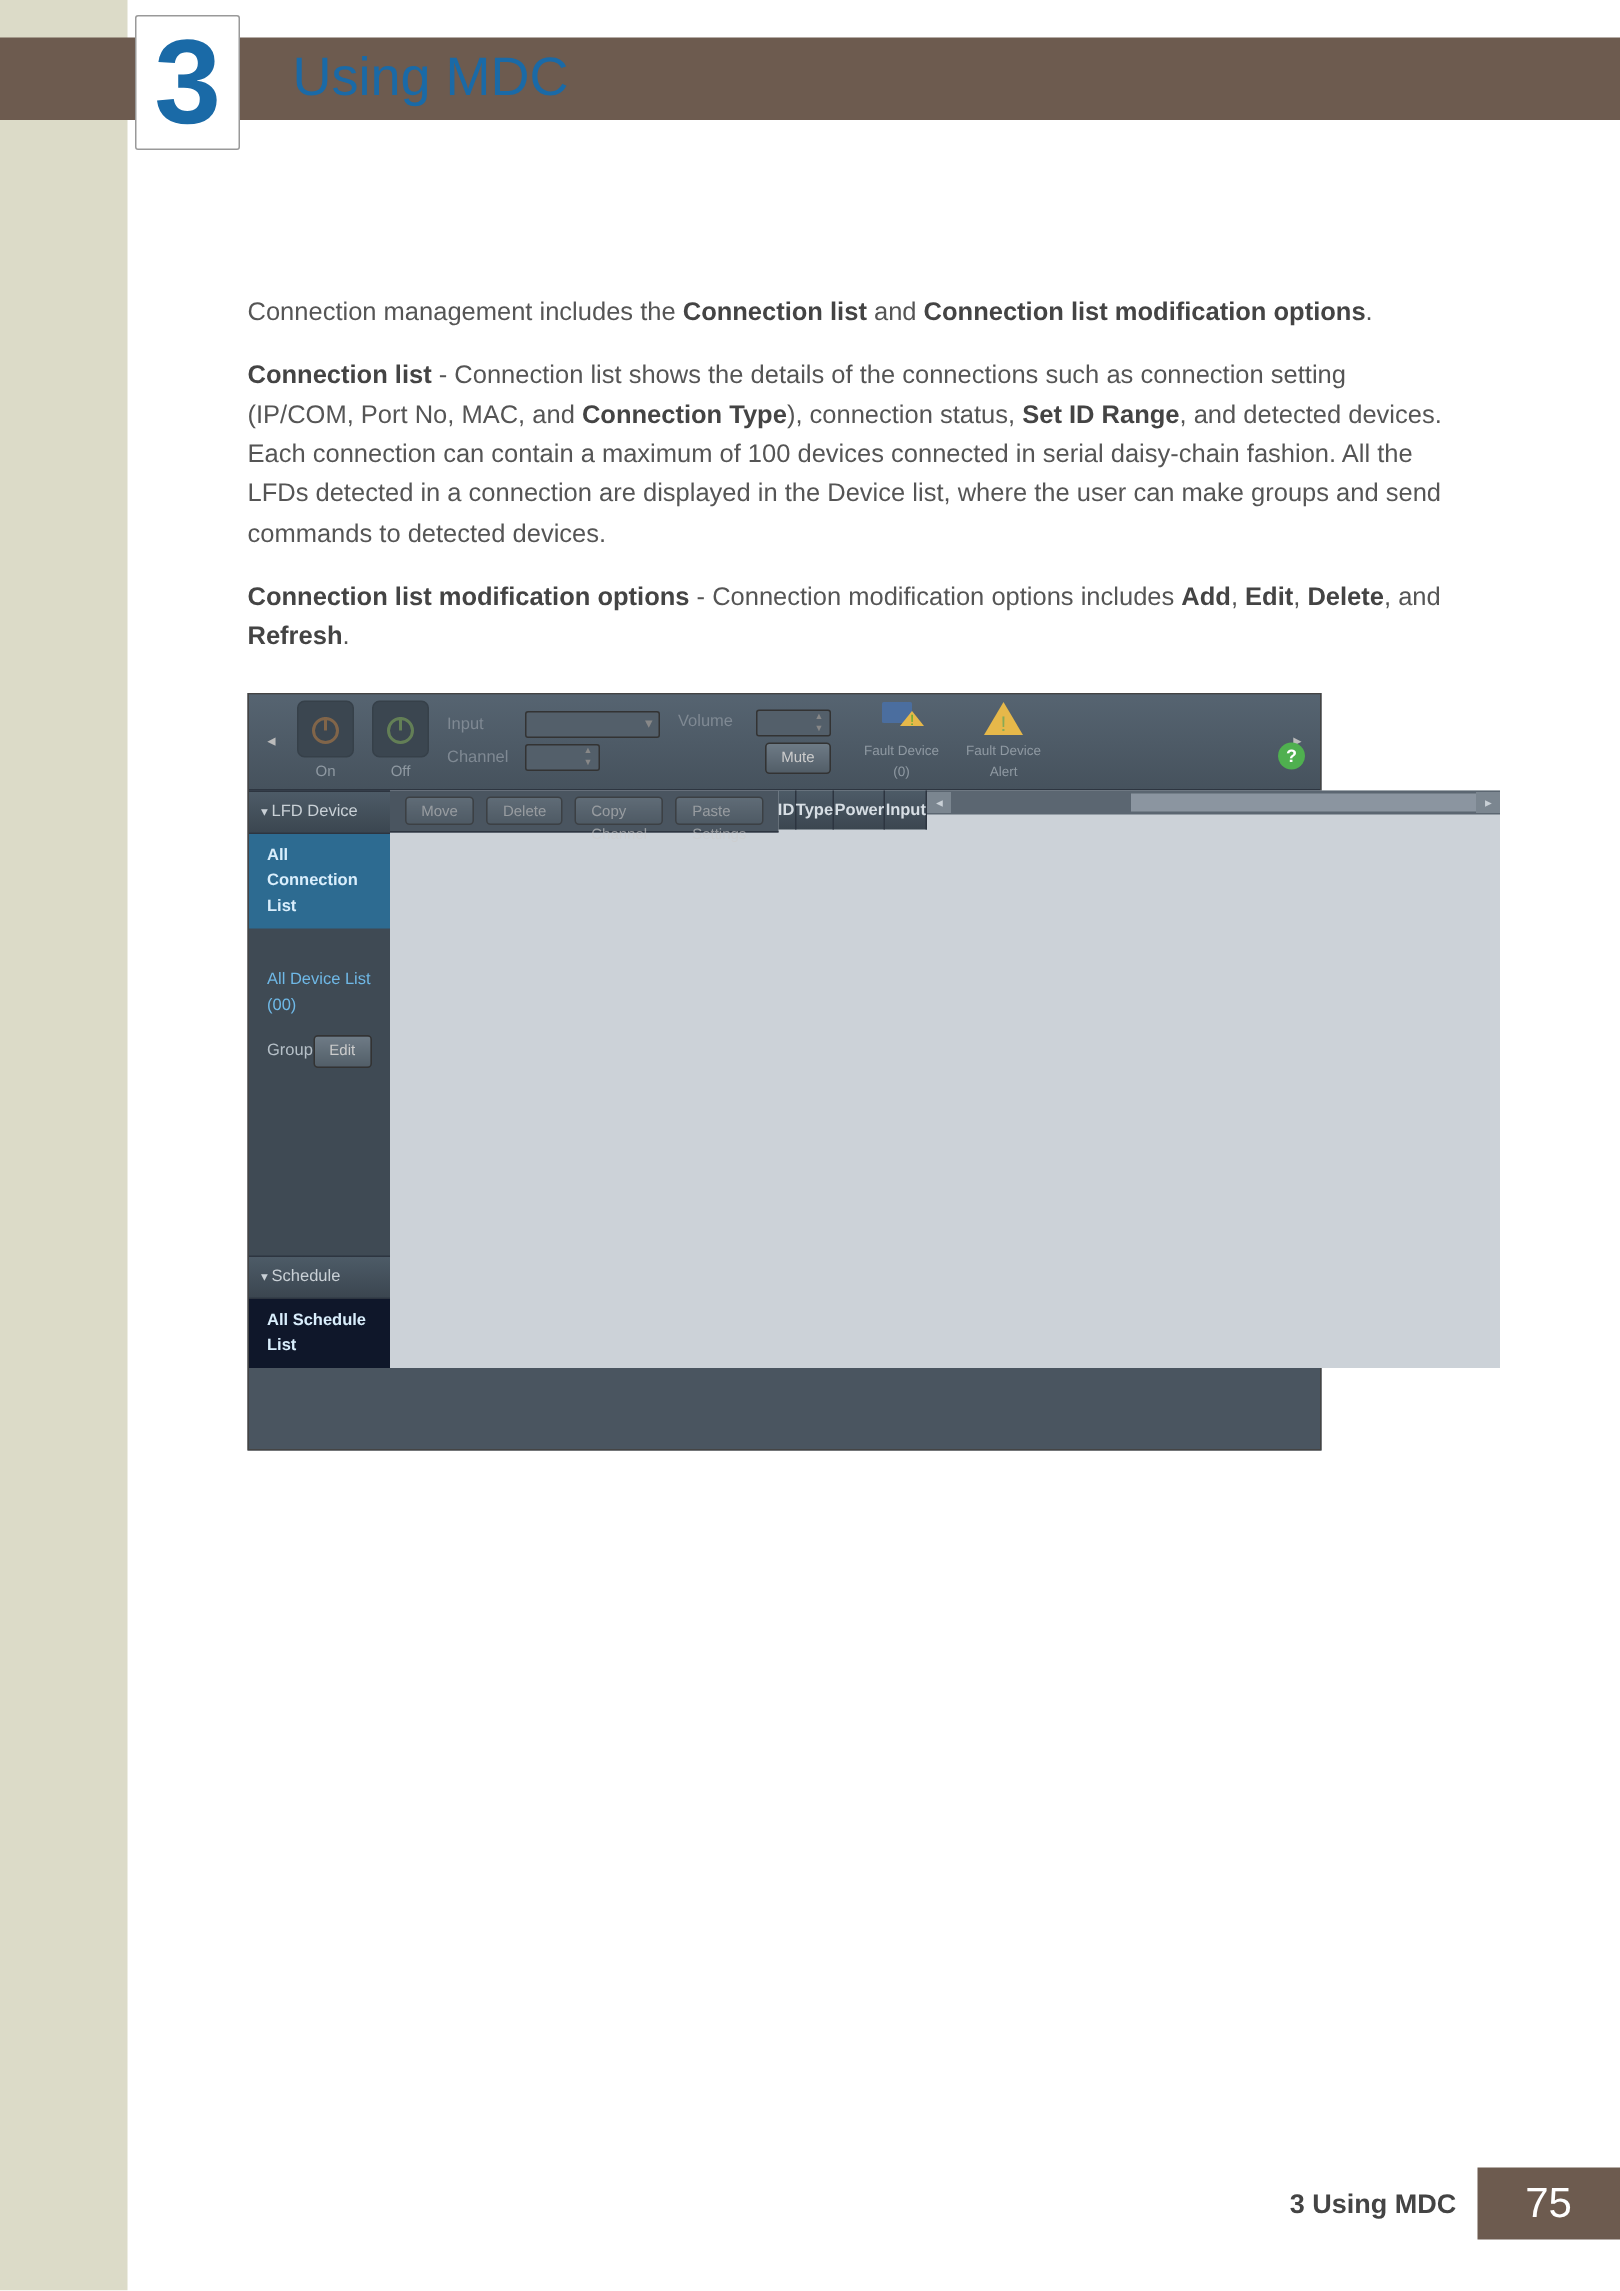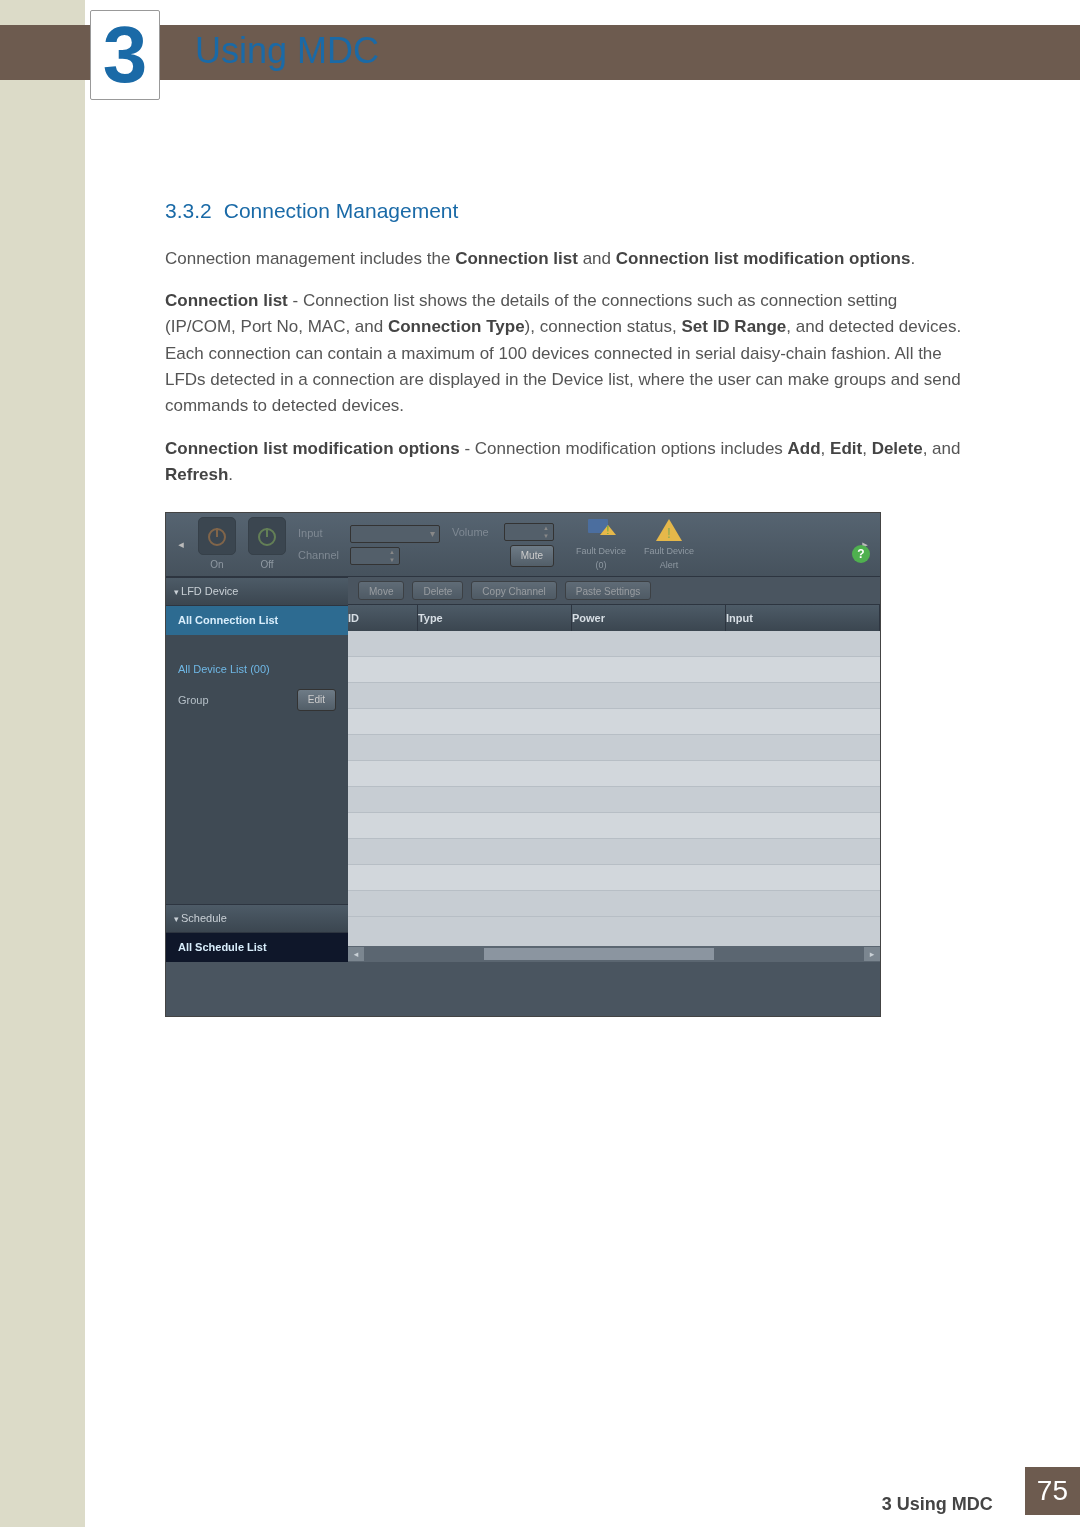--- a/index.html
+++ b/index.html
@@ -107,57 +107,54 @@
 
   .main-area{ display:flex; height:385px;}
   .sidepanel{ width:182px; background:#3f4a54; display:flex; flex-direction:column;}
   .sp-head{ background:linear-gradient(#4d5b67,#3b4650); padding:5px 8px; font-size:11px; border-bottom:1px solid #2d3540; border-top:1px solid #2d3540;}
   .sp-head::before{content:"▾ "; font-size:9px;}
   .sp-sel{ background:#2d6b91; padding:6px 12px; color:#d9eefc; font-size:11px; font-weight:bold;}
   .sp-item{ padding:6px 12px; font-size:11px; color:#b6c0c8;}
   .sp-item.link{ color:#6fb8e6;margin-top:20px;}
   .sp-group{ padding:5px 12px; display:flex; justify-content:space-between; align-items:center; color:#b6c0c8;text-align:center;}
   .sp-fill{ flex:1;}
-  .content-pane{ flex:1; background:#ccd2d8; display:flex; flex-direction:column;}
+  .content-pane{ flex:1; background:#ccd2d8; display:flex; }
   .action-row{ height:28px; background:#4a5560; padding:4px 10px; display:flex; gap:8px; border-bottom:1px solid #2d3540;}
   .action-row .btn-sm{ opacity:.6;}
   .col-head{ height:26px; display:flex; background:linear-gradient(#4d5b67,#3b4650);}
   .ch{ flex:1; text-align:left; line-height:26px; font-size:11px; color:#d7dee4; border-right:1px solid #2d3540; font-weight:bold;}
   .ch.first{ flex:.45;}
   .rows{ flex:1; background:#c7cdd3; overflow:hidden;}
   .row-stripe{ height:26px; border-bottom:1px solid #b7bec5;}
   .row-stripe:nth-child(even){ background:#d2d7dc;}
   .hscroll{ height:16px; background:#5b6671; display:flex; align-items:center;}
   .hscroll .sbtn{ width:16px;height:14px; background:#7b8690; text-align:center; font-size:9px; line-height:14px;}
   .hscroll .thumb{ width:230px; height:12px; background:#8b95a0; margin-left:120px;}
 
   .footer {
     position: absolute;
-    bottom: 12px; right: 0;
-    display: flex; align-items: flex-end; gap: 18px;
+    bottom: 34px; right: 0;
+    display: flex; align-items: center;
   }
   .footer-label { color:#777; font-size:18px; margin-right:14px;}
-  .page-num-box{ background:#6d5b4f; color:#fff; font-size:28px; padding:8px 12px;}
+  .page-num-box{ background:#6d5b4f; color:#fff; font-size:28px; padding:8px 32px;}
 </style>
 </head>
 <body>
 
 <div class="sidebar-stripe"></div>
 <div class="top-bar"></div>
 
 <div class="chapter-box">
   <span>3</span>
 </div>
 
 <div class="page-title">Using MDC</div>
 
 <div class="body-content">
-  <div class="section-heading">
-    <span class="num">3.3.2</span><span>Connection Management</span>
-  </div>
 
   <p class="para">
     <span>Connection management includes the </span><b>Connection list</b><span> and </span><b>Connection list modification options</b><span>.</span>
   </p>
 
   <p class="para">
     <b>Connection list</b><span> - Connection list shows the details of the connections such as connection setting (IP/COM, Port No, MAC, and </span><b>Connection Type</b><span>), connection status, </span><b>Set ID Range</b><span>, and detected devices. Each connection can contain a maximum of 100 devices connected in serial daisy-chain fashion. All the LFDs detected in a connection are displayed in the Device list, where the user can make groups and send commands to detected devices.</span>
   </p>
 
   <p class="para">

